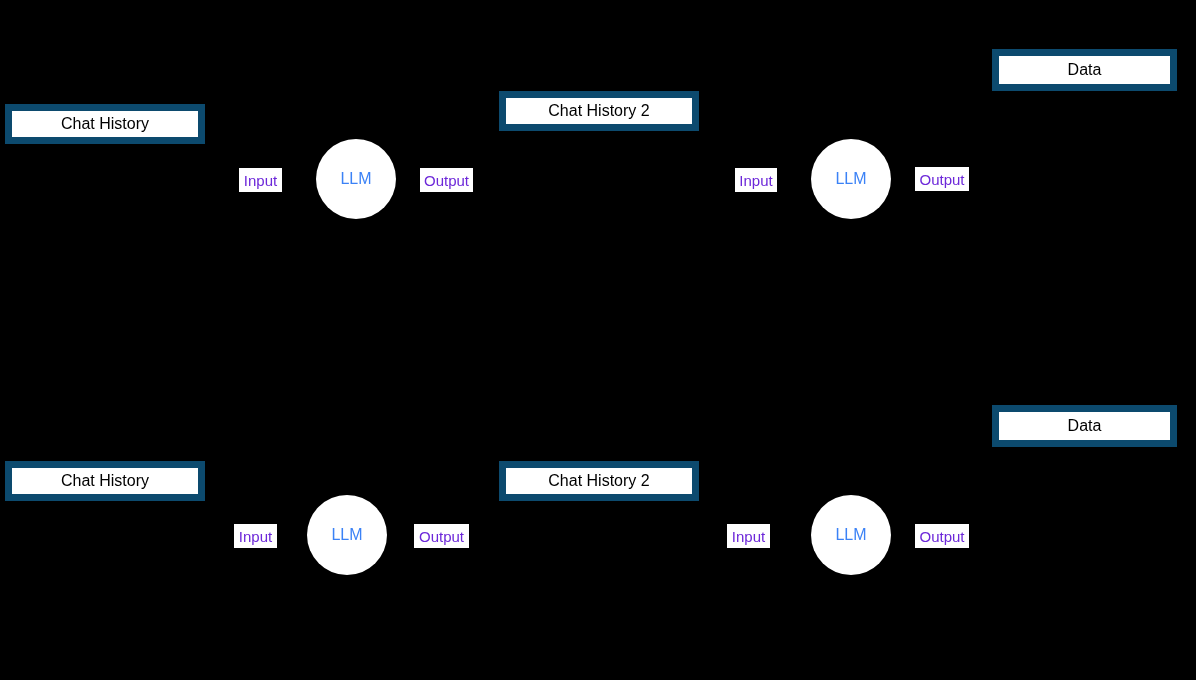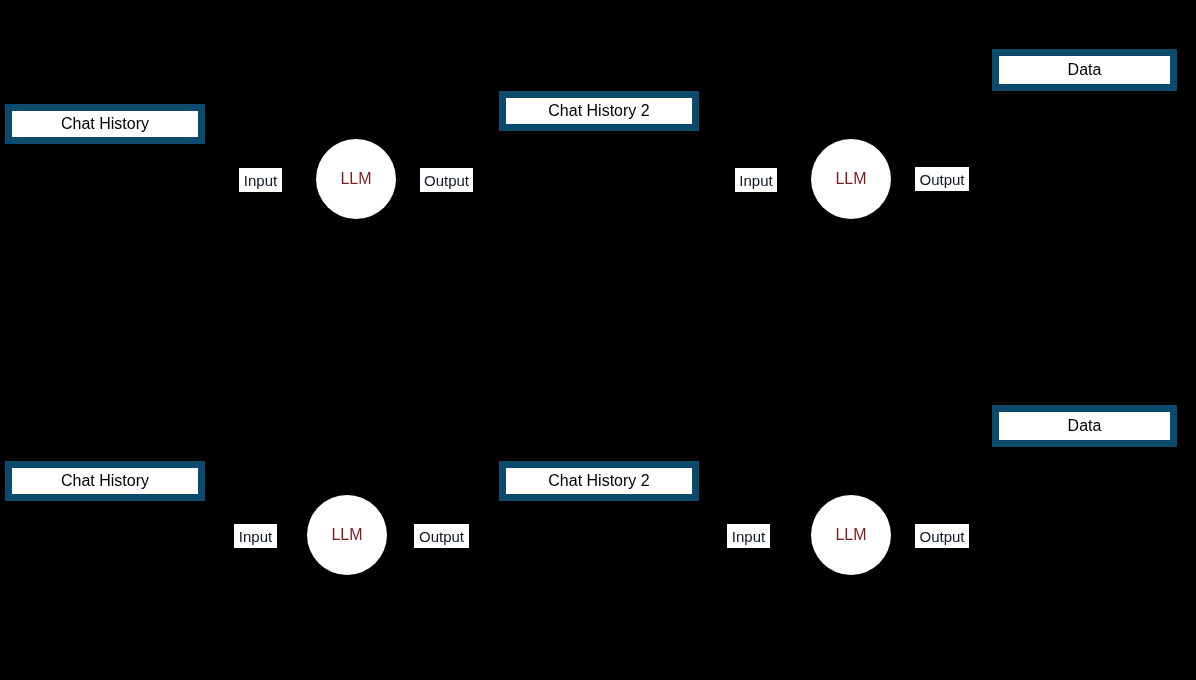--- a/index.html
+++ b/index.html
@@ -31,29 +31,29 @@
     white-space: nowrap;
   }
   .node-circle {
     position: absolute;
     background: #ffffff;
     border-radius: 50%;
     box-sizing: border-box;
     display: flex;
     align-items: center;
     justify-content: center;
-    color: #7f1d1d;
+    color: #3b82f6;
     font-size: 16px;
     line-height: 1;
     white-space: nowrap;
   }
   .edge-label {
     position: absolute;
     background: #ffffff;
-    color: #0f172a;
+    color: #6d28d9;
     font-size: 15px;
     line-height: 1;
     white-space: nowrap;
     display: flex;
     align-items: center;
     justify-content: center;
     box-sizing: border-box;
     padding: 4px 1px;
   }
   .edge-layer {

